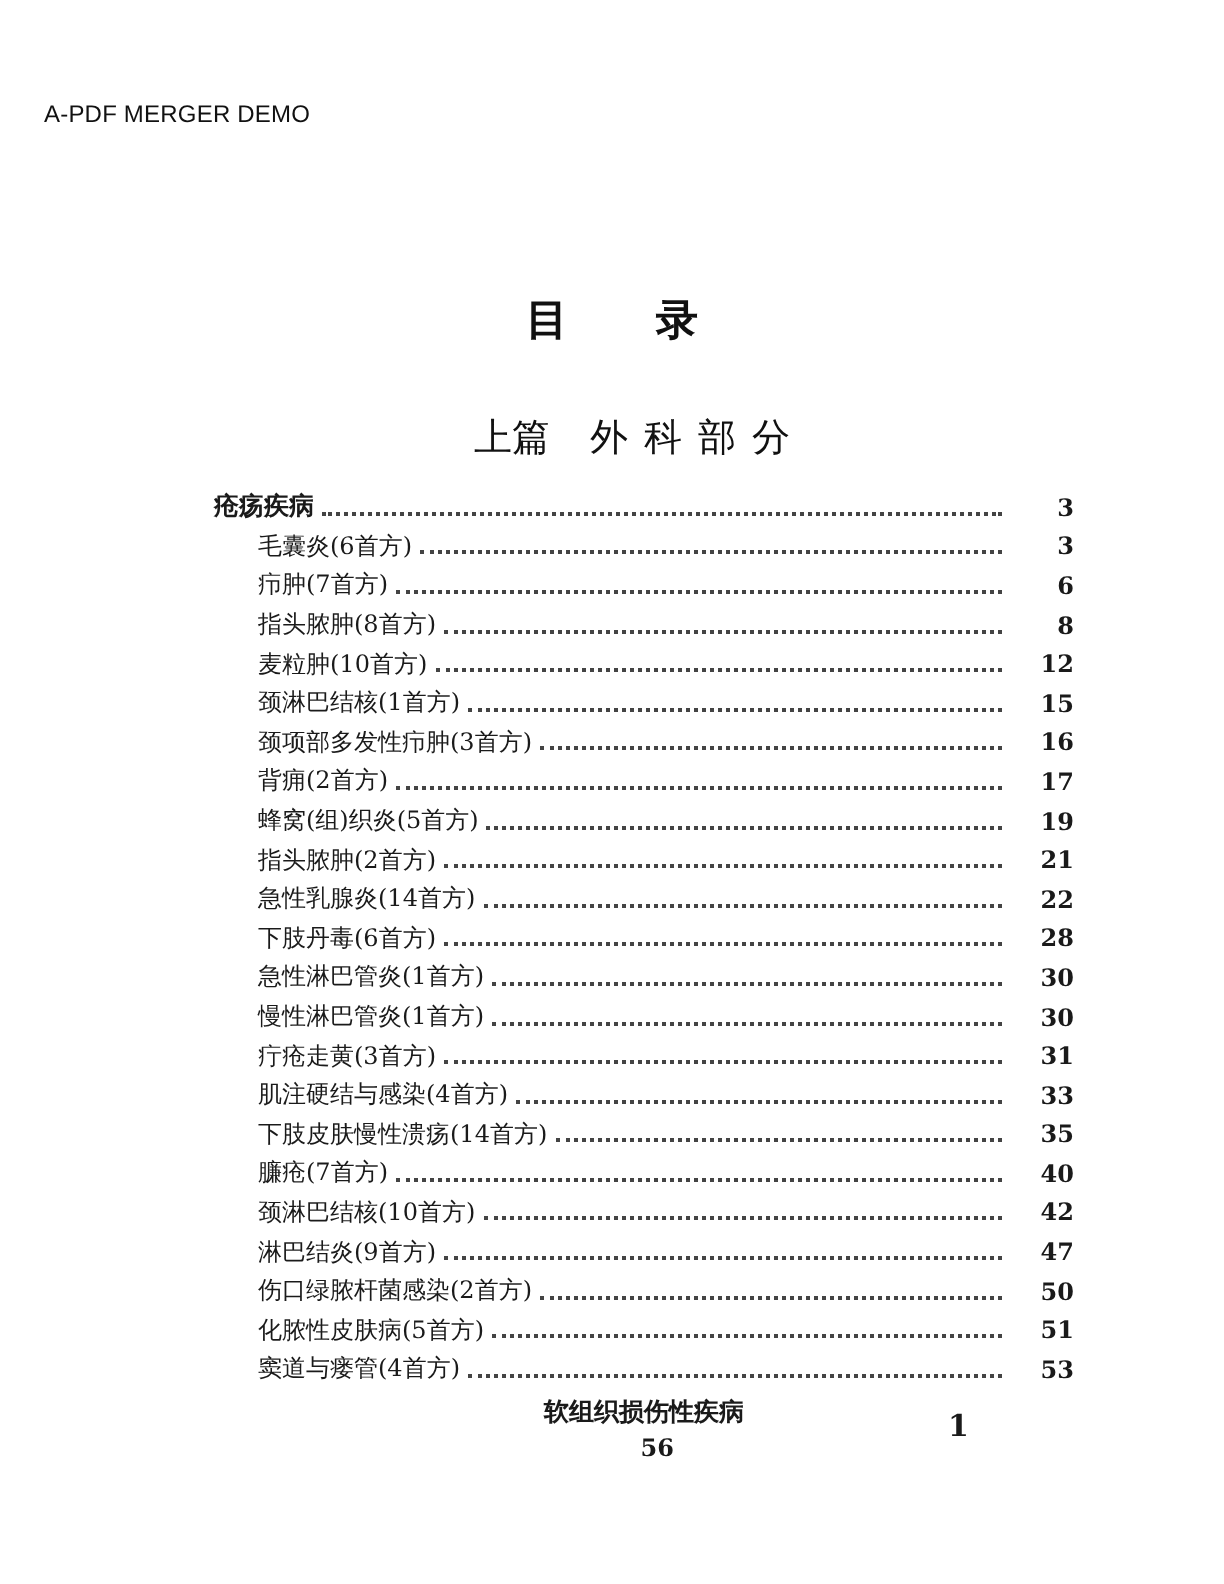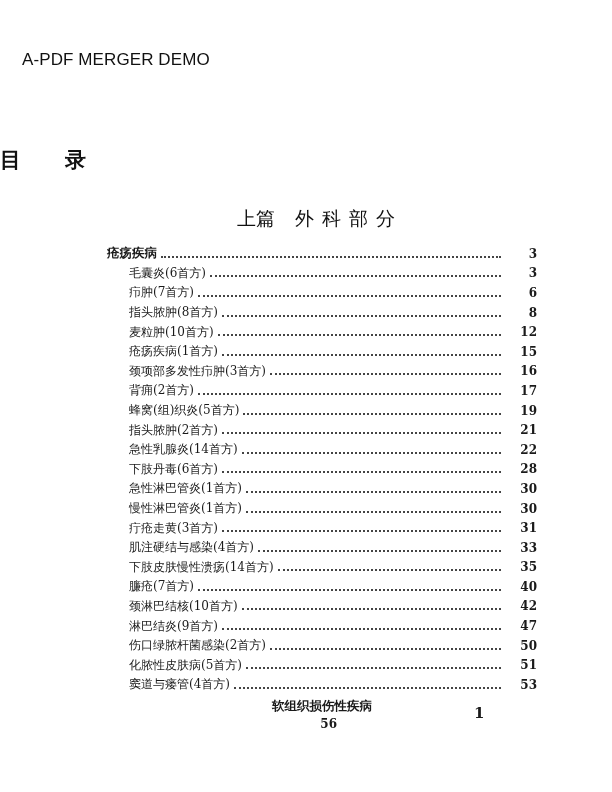--- a/index.html
+++ b/index.html
@@ -1,20 +1,20 @@
 <!DOCTYPE html>
 <html><head>
 <meta charset="utf-8">
 <style>
   html, body { margin: 0; padding: 0; background: #ffffff; }
   body { width: 612px; height: 792px; position: relative; overflow: hidden;
          font-family: "DejaVu Serif", "Liberation Serif", serif; color: #1a1a1a; }
   .watermark { position: absolute; left: 22px; top: 50px; font-family: "Liberation Sans", sans-serif;
-               font-size: 17px; color: #111; letter-spacing: 0.1px; }
-  .title { position: absolute; top: 146px; left: 0; width: 612px; text-align: left;
+               font-size: 12px; color: #111; letter-spacing: 0.1px; }
+  .title { position: absolute; top: 146px; left: 0; width: 612px; text-align: center;
            font-family: "DejaVu Sans", sans-serif; font-weight: bold; font-size: 21px;
            color: #111; }
   .title span { display: inline-block; }
   .title .gap { width: 44px; }
   .part { position: absolute; top: 206px; left: 0; width: 612px; text-align: center;
           font-size: 19px; color: #111; padding-left: 12px; }
   .part .gap { display: inline-block; width: 16px; }
   .part .ch { display: inline-block; margin: 0 4px; }
   .toc { position: absolute; left: 75px; top: 244px; width: 430px; margin-left: 32px; }
   .row { position: relative; height: 19.6px; display: flex; align-items: center; font-size: 12px; }
@@ -59,21 +59,21 @@
       <span class="label">指头脓肿(8首方)</span>
       <span class="dots"></span>
       <span class="page">8</span>
     </div>
   <div class="row item">
       <span class="label">麦粒肿(10首方)</span>
       <span class="dots"></span>
       <span class="page">12</span>
     </div>
   <div class="row item">
-      <span class="label">疮疡疾病(1首方)</span>
+      <span class="label">颈淋巴结核(1首方)</span>
       <span class="dots"></span>
       <span class="page">15</span>
     </div>
   <div class="row item">
       <span class="label">颈项部多发性疖肿(3首方)</span>
       <span class="dots"></span>
       <span class="page">16</span>
     </div>
   <div class="row item">
       <span class="label">背痈(2首方)</span>

